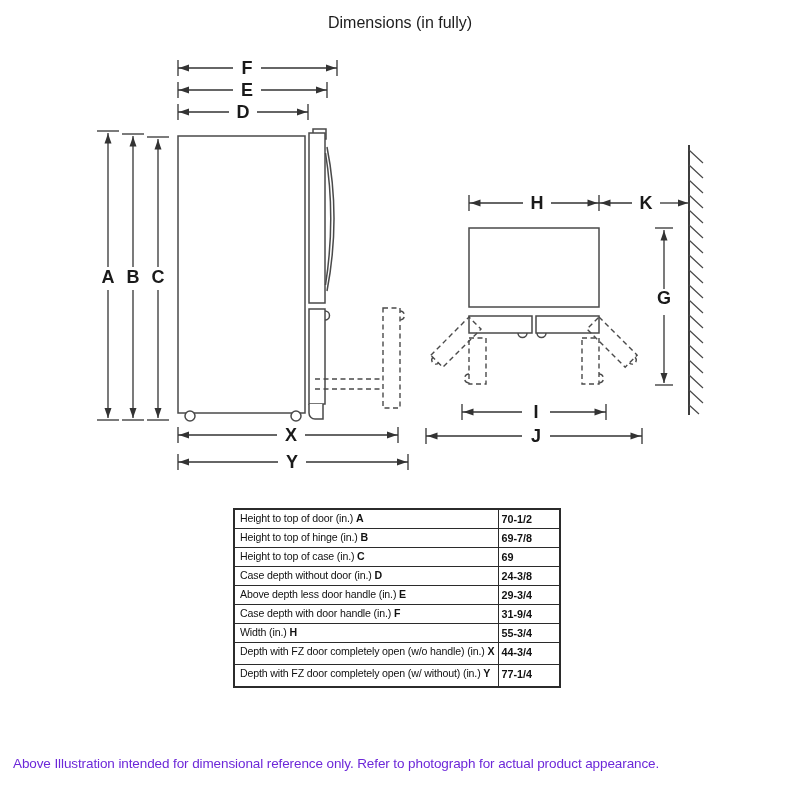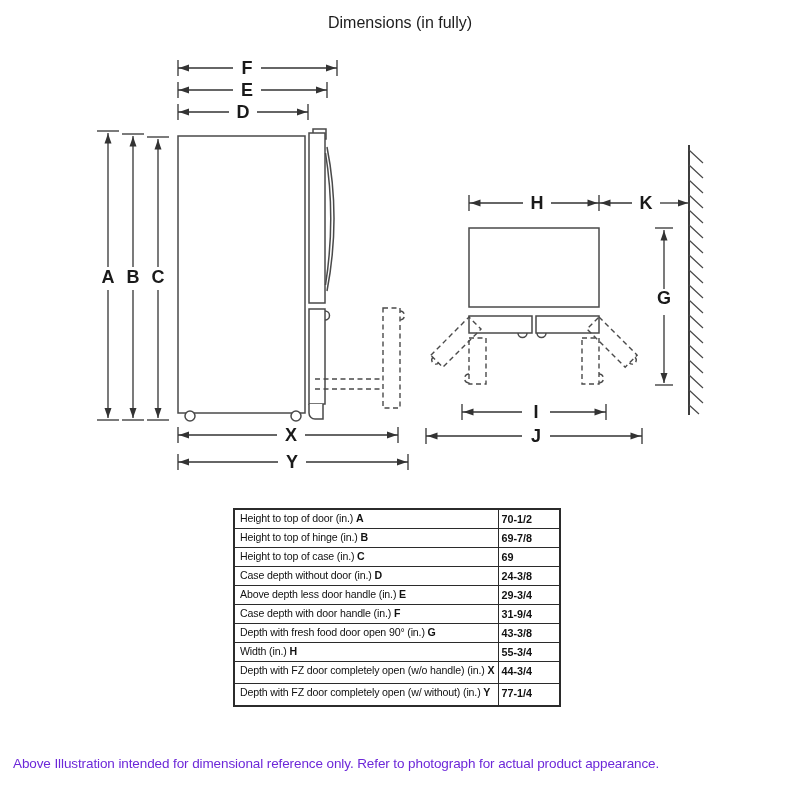--- a/index.html
+++ b/index.html
@@ -246,24 +246,20 @@
     </tr>
     <tr>
       <td class="lbl"><span>Above depth less door handle (in.)</span> <b>E</b></td>
       <td class="val">29-3/4</td>
     </tr>
     <tr>
       <td class="lbl"><span>Case depth with door handle (in.)</span> <b>F</b></td>
       <td class="val">31-9/4</td>
     </tr>
     <tr>
-      <td class="lbl"><span>Depth with fresh food door open 90° (in.)</span> <b>G</b></td>
-      <td class="val">43-3/8</td>
-    </tr>
-    <tr>
       <td class="lbl"><span>Width (in.)</span> <b>H</b></td>
       <td class="val">55-3/4</td>
     </tr>
     <tr class="tall">
       <td class="lbl"><span>Depth with FZ door completely open (w/o handle) (in.)</span> <b>X</b></td>
       <td class="val">44-3/4</td>
     </tr>
     <tr class="tall">
       <td class="lbl"><span>Depth with FZ door completely open (w/ without) (in.)</span> <b>Y</b></td>
       <td class="val">77-1/4</td>

